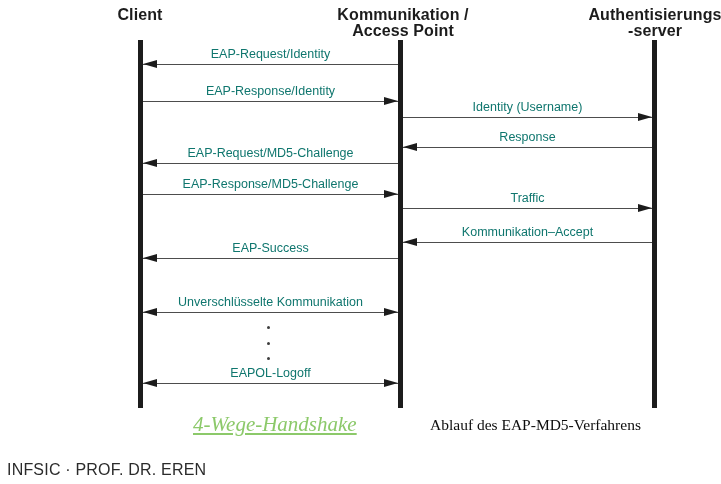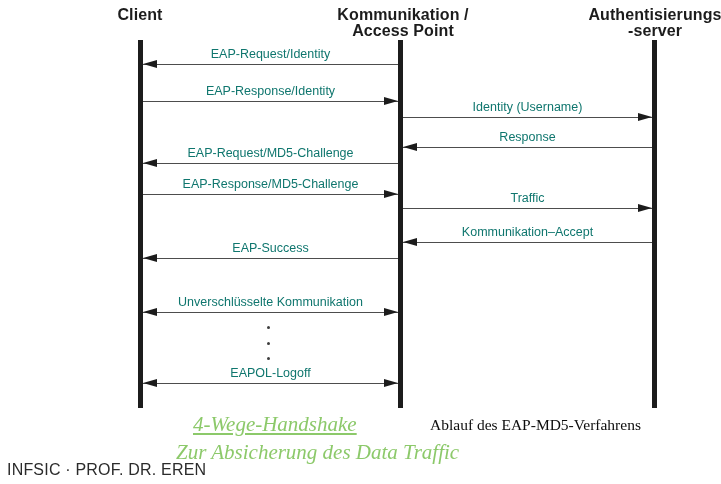--- a/index.html
+++ b/index.html
@@ -162,17 +162,16 @@
         <span class="msg-label">EAPOL-Logoff</span>
       </div>
     </div>
   <div id="dots">
       <div class="dot" style="left: 267px; top: 326px;"></div>
       <div class="dot" style="left: 267px; top: 342px;"></div>
       <div class="dot" style="left: 267px; top: 357px;"></div>
     </div>
 
   <div class="caption-green" id="caption-green-1">4-Wege-Handshake</div>
-  <div class="caption-green" id="caption-green-2">Zur Absicherung des Data Traffic</div>
   <div id="figure-caption">Ablauf des EAP-MD5-Verfahrens</div>
   <div id="footer-text">INFSIC · PROF. DR. EREN</div>
 
 </div>
 
 </body></html>

